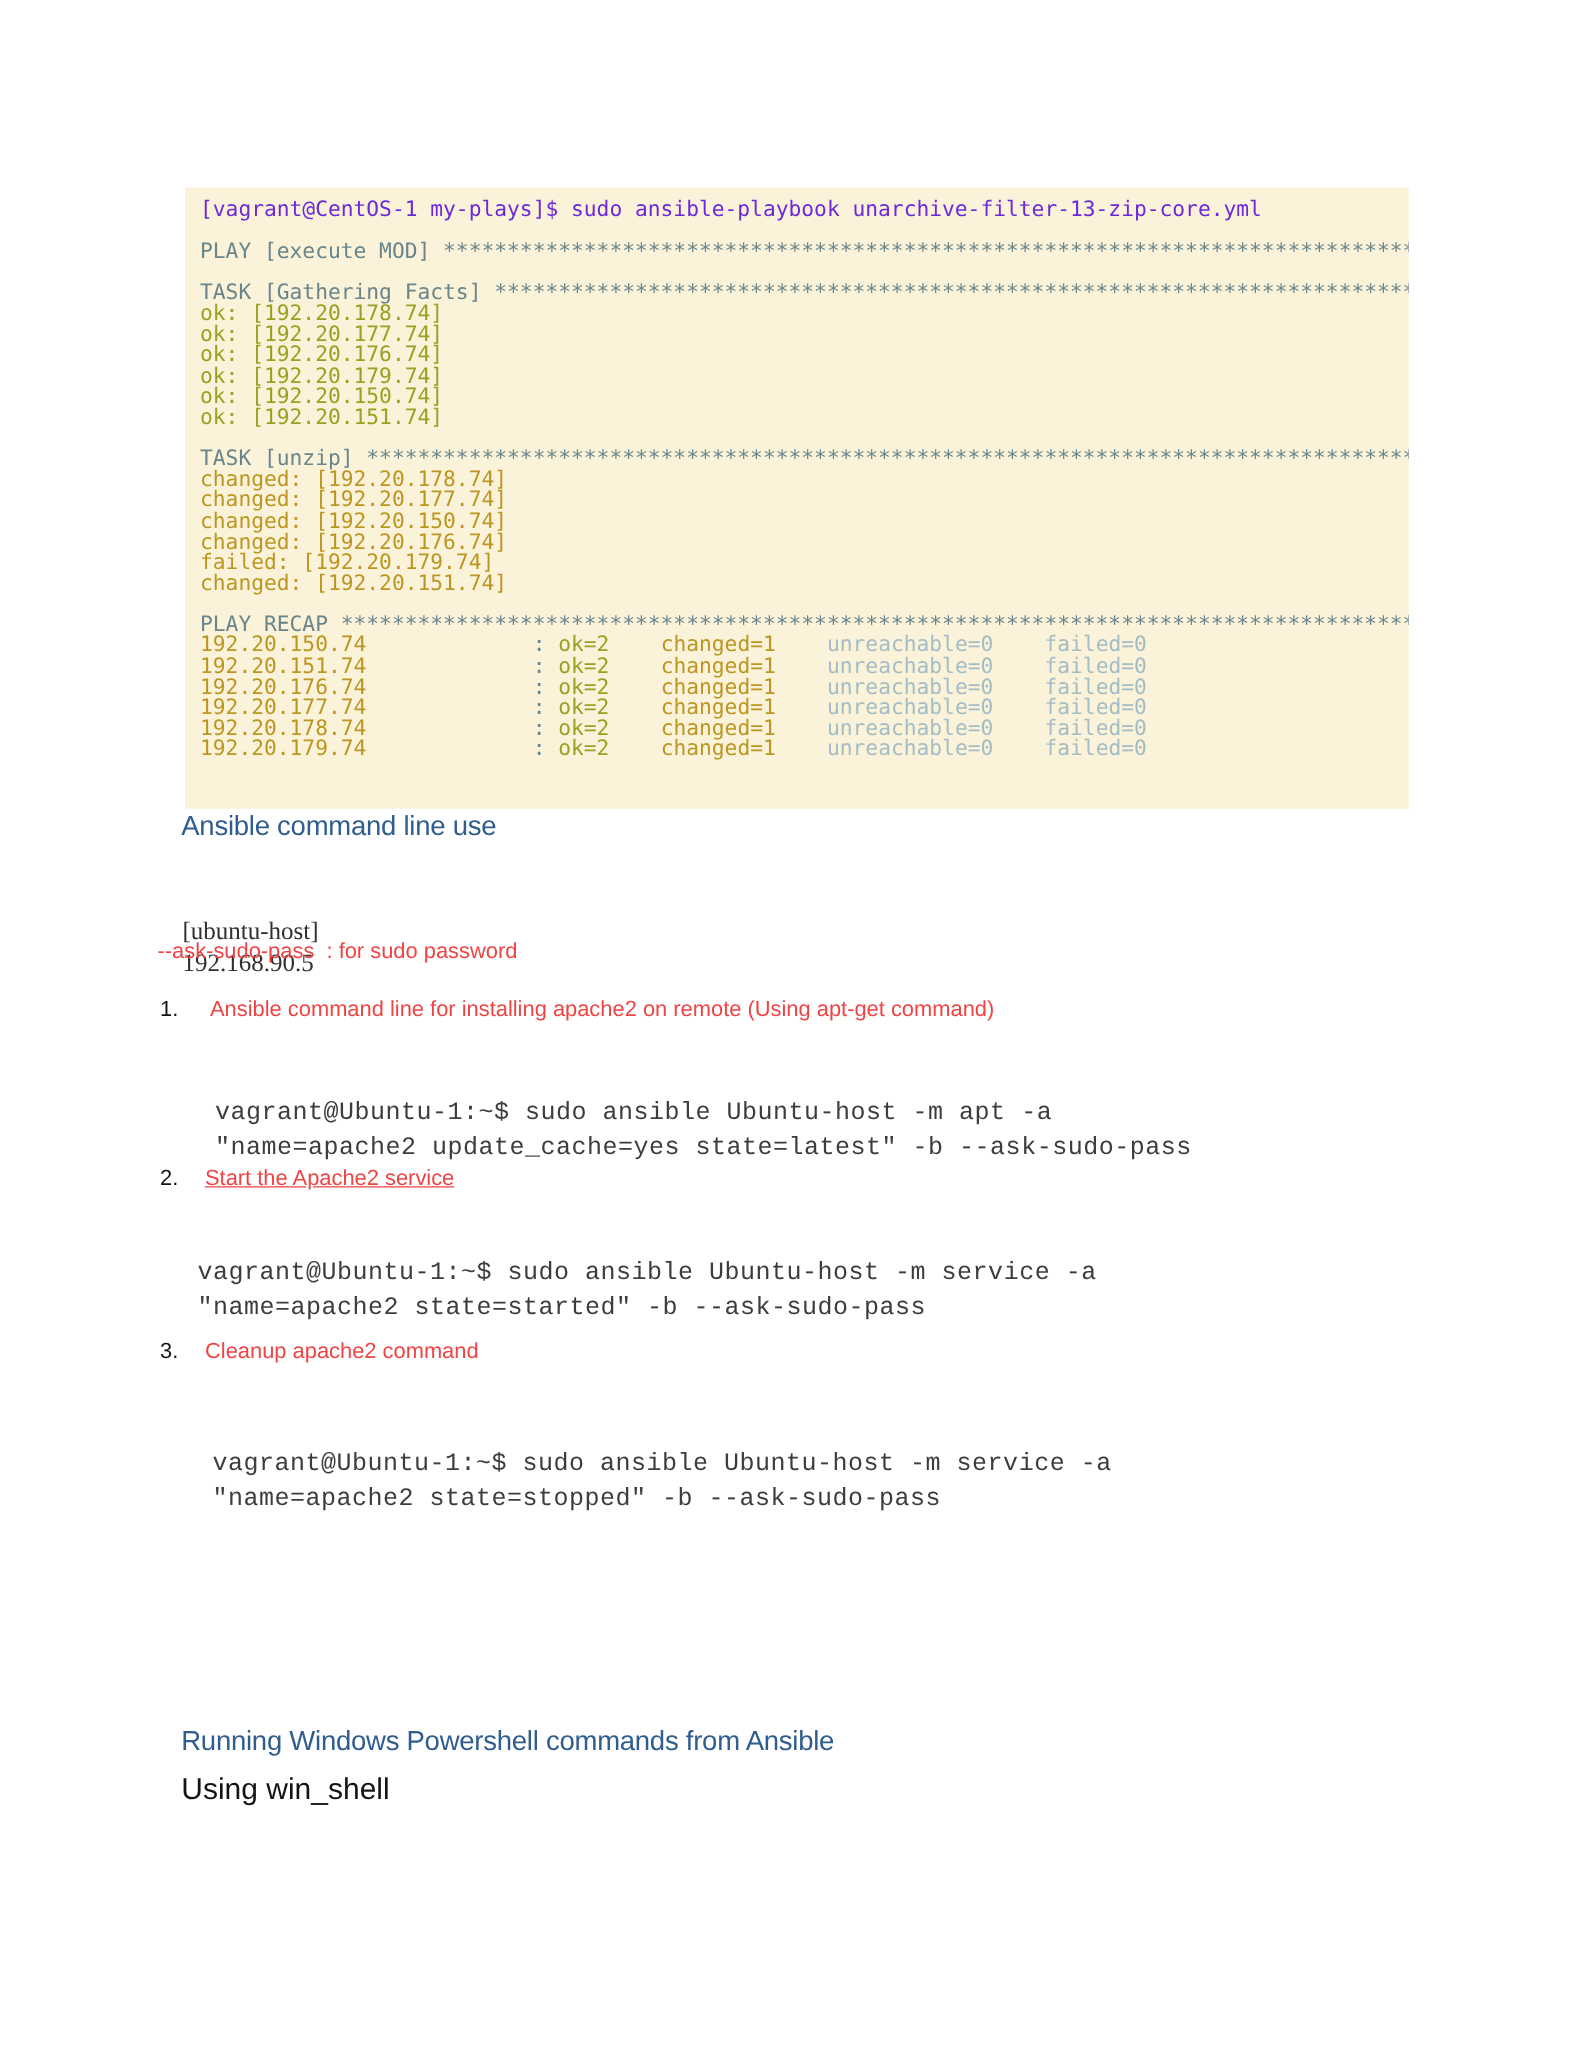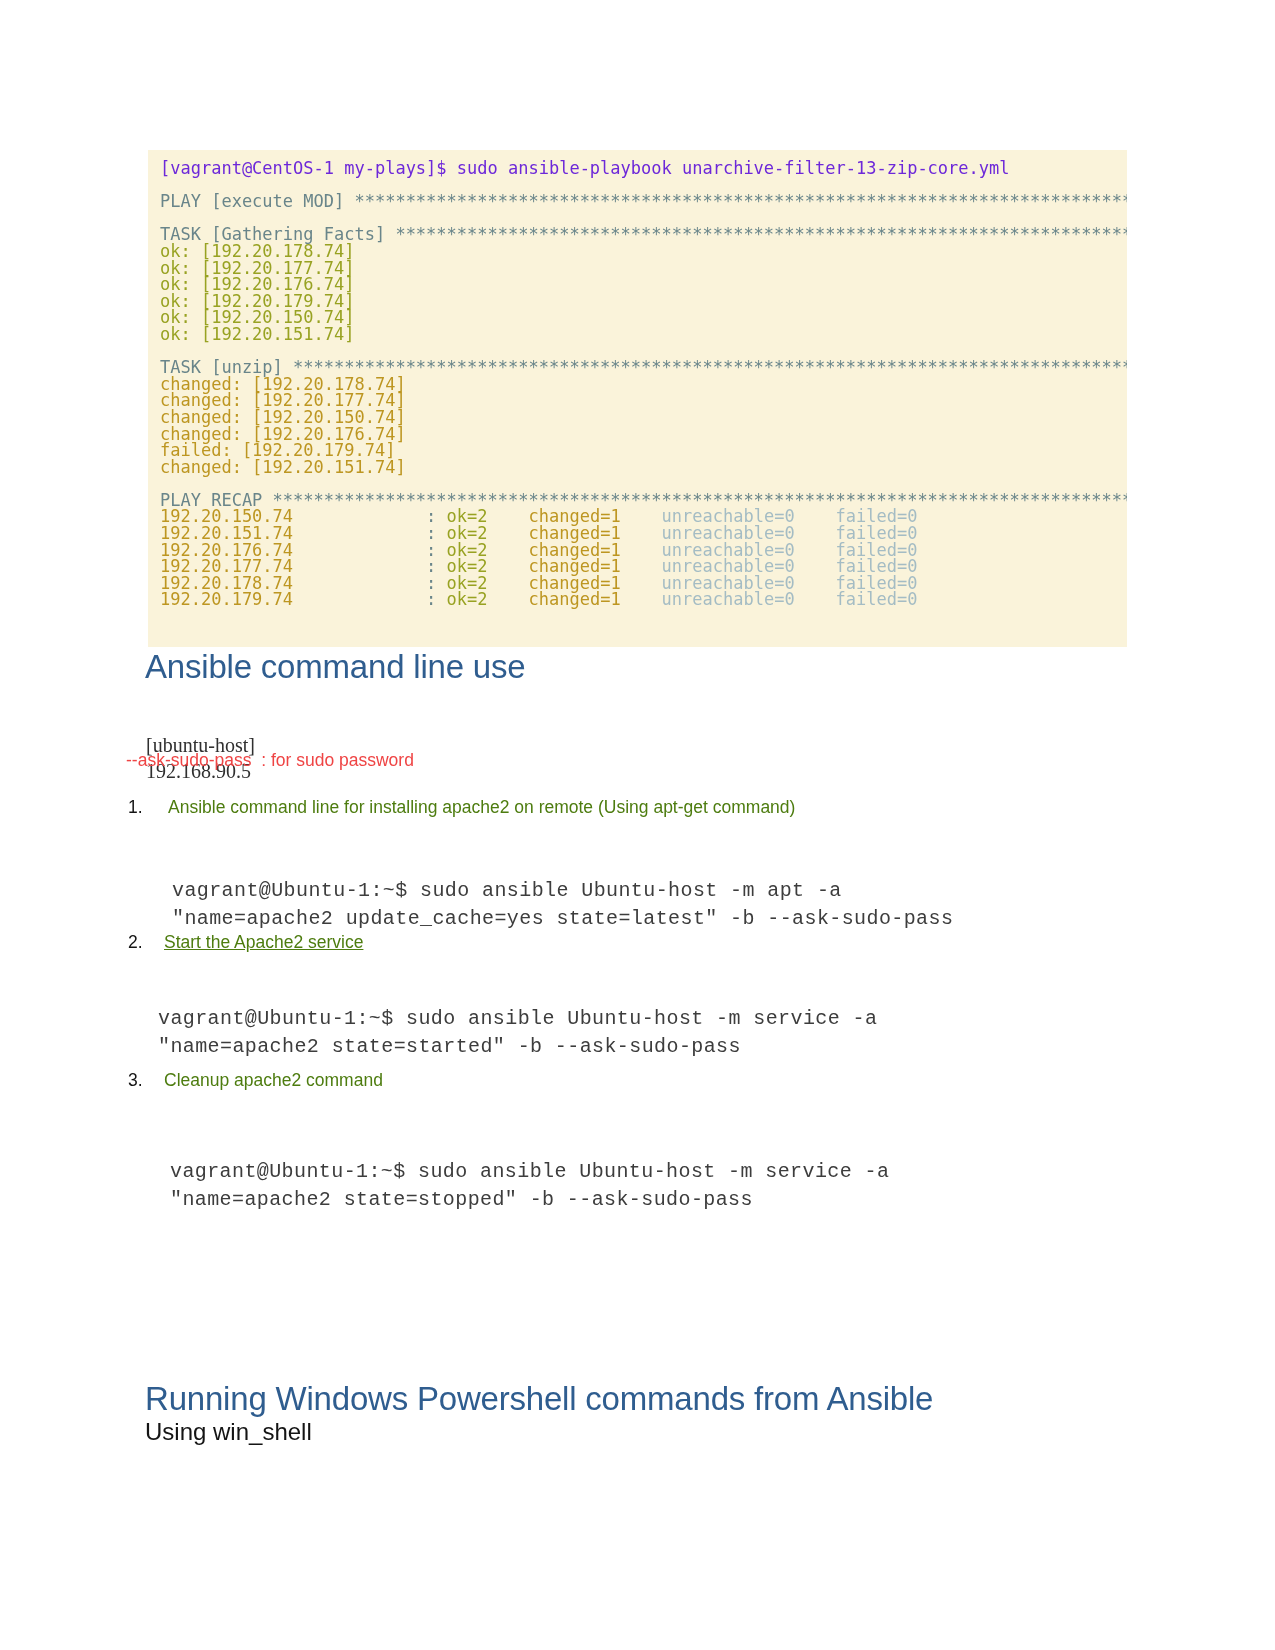--- a/index.html
+++ b/index.html
@@ -25,41 +25,41 @@
     overflow:hidden;
   }
   .c-def{color:#6d28d9;}
   .c-hdr{color:#69858a;}
   .c-ok{color:#98a222;}
   .c-chg{color:#bd9621;}
   .c-unr{color:#a4bcc4;}
   
   .h1{
     position:absolute;left:145px;
-    font-size:33px;font-weight:400;color:#2f5d8f;
+    font-size:22px;font-weight:400;color:#2f5d8f;
     letter-spacing:-0.2px;white-space:pre;
   }
   .mono-intro{
     position:absolute;left:146px;top:696px;
     font-family:Liberation Serif, serif;
     font-size:20px;line-height:26px;color:#303030;
     white-space:pre;
     margin-top:36px;
   }
   .note{
     position:absolute;left:126px;top:750px;
     font-size:17.5px;color:#ef4444;white-space:pre;
   }
   .list-num{
     position:absolute;left:128px;width:34px;
     font-size:17.5px;color:#141414;
   }
   .list-label{
     position:absolute;left:168px;
-    font-size:17.5px;color:#4d7c0f;white-space:pre;
+    font-size:17.5px;color:#ef4444;white-space:pre;
   }
   .codeblock{
     position:absolute;
     font-family:"Liberation Mono", monospace;
     font-size:20px;line-height:27.5px;color:#3d3d3d;
     letter-spacing:0.4px;white-space:pre;margin-top:20px;
   }
   .note2{
     position:absolute;left:145px;top:1418px;
     font-size:24px;color:#141414;white-space:pre;

